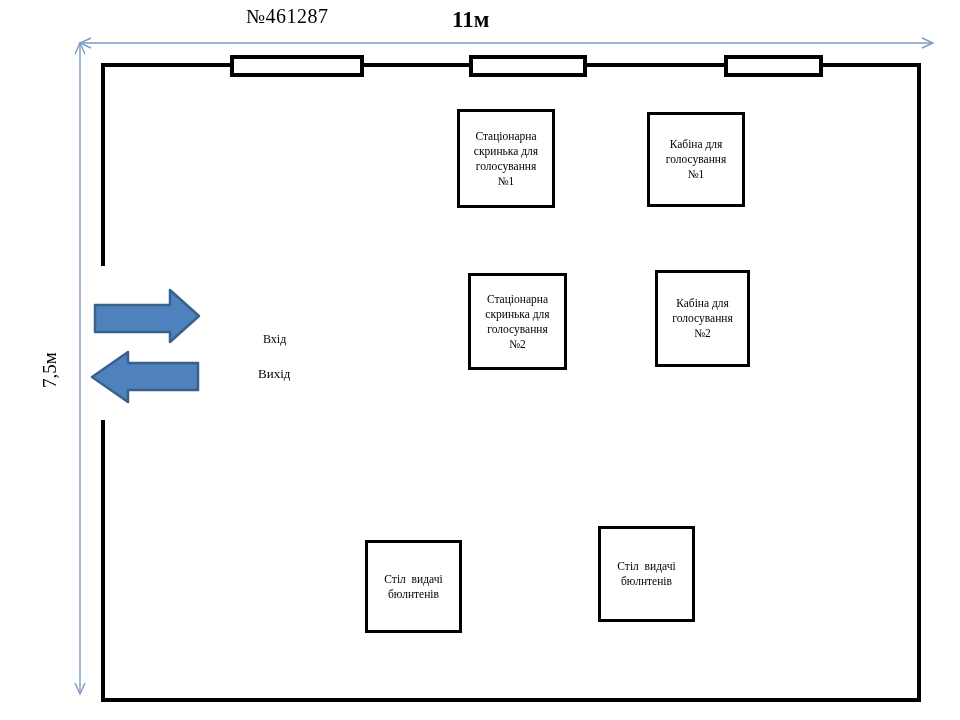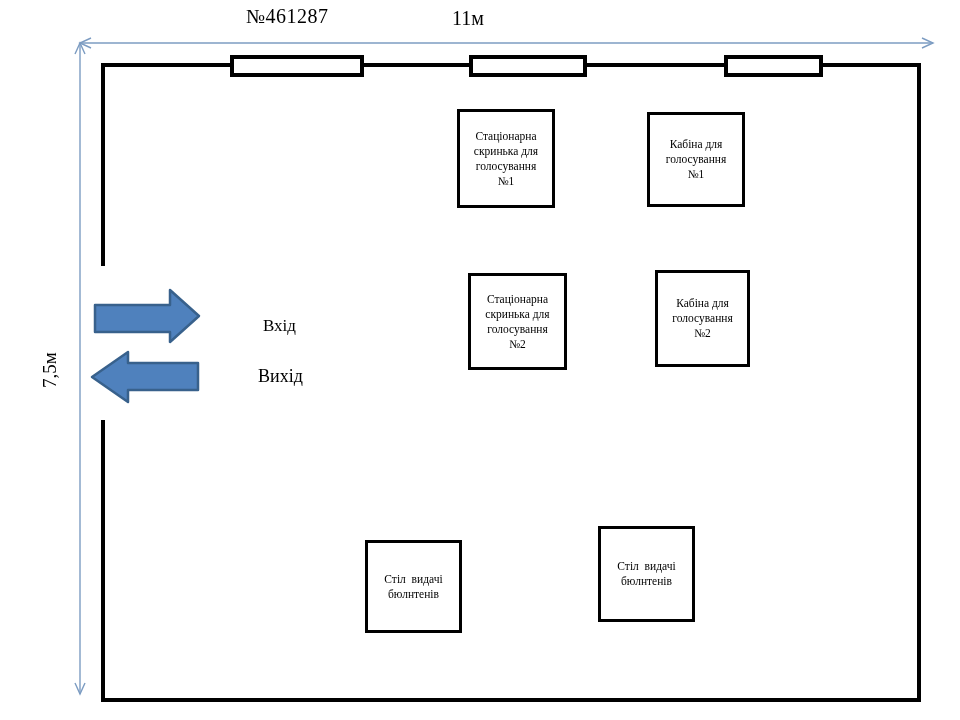--- a/index.html
+++ b/index.html
@@ -9,21 +9,21 @@
     height: 720px;
     background: #ffffff;
     overflow: hidden;
     font-family: "Liberation Serif", "DejaVu Serif", serif;
     color: #000000;
   }
   .abs { position: absolute; }
 
   
   .station-number { left: 246px; top: 5px; font-size: 20px; letter-spacing: 0.5px; z-index: 4; }
-  .room-width    { left: 452px; top: 7px; font-size: 20px; z-index: 4; }
+  .room-width    { left: 452px; top: 7px; font-size: 23px; z-index: 4; font-weight: bold; }
   .room-height   {
     left: 10px; top: 357px; width: 80px; height: 26px;
     font-size: 19px; text-align: center; line-height: 26px;
     transform: rotate(-90deg); z-index: 4;
   }
 
   
   .wall { background: #000000; z-index: 1; }
   .wall-top        { left: 101px; top: 63px;  width: 820px; height: 4px; }
   .wall-bottom     { left: 101px; top: 698px; width: 820px; height: 4px; }
@@ -48,22 +48,22 @@
     white-space: pre-wrap; z-index: 2;
   }
   .ballot-box-1 { left: 457px; top: 109px; width: 98px; height: 99px; }
   .booth-1      { left: 647px; top: 112px; width: 98px; height: 95px; }
   .ballot-box-2 { left: 468px; top: 273px; width: 99px; height: 97px; }
   .booth-2      { left: 655px; top: 270px; width: 95px; height: 97px; }
   .table-1      { left: 365px; top: 540px; width: 97px; height: 93px; }
   .table-2      { left: 598px; top: 526px; width: 97px; height: 96px; }
 
   
-  .entrance-label { left: 263px; top: 316px; font-size: 17px; z-index: 4; }
-  .exit-label     { left: 258px; top: 366px; font-size: 18px; z-index: 4; }
+  .entrance-label { left: 263px; top: 332px; font-size: 12px; z-index: 4; }
+  .exit-label     { left: 258px; top: 366px; font-size: 13px; z-index: 4; }
 
   
   .overlay { position: absolute; left: 0; top: 0; width: 960px; height: 720px; z-index: 3; pointer-events: none; }
 </style>
 </head>
 <body>
 
 <div class="canvas">
 
   <svg class="overlay" viewBox="0 0 960 720">

